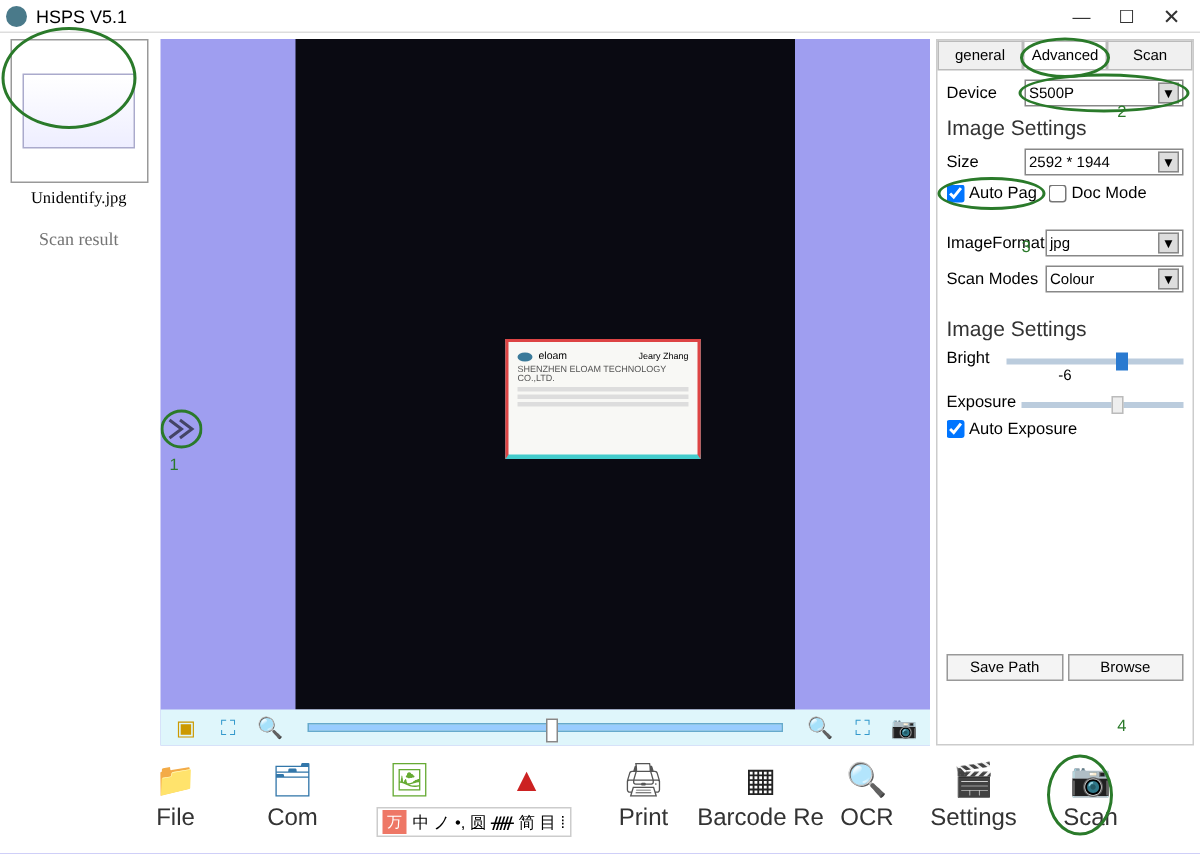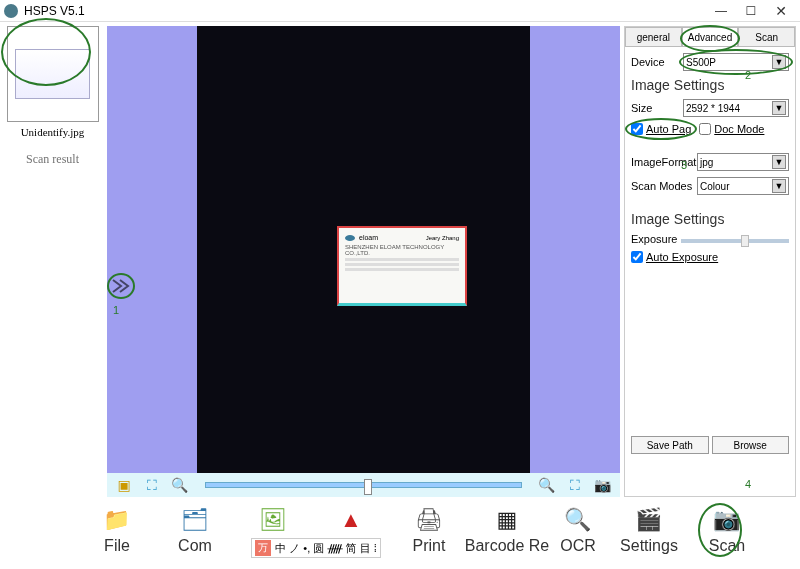--- a/index.html
+++ b/index.html
@@ -42,21 +42,21 @@
   .tab.active { background:#fff; z-index:1; }
   .tab:not(.active){ background:#f0f0f0; }
   .tab-ellipse { position:absolute; left:-3px; top:-3px; right:-3px; bottom:-6px; border:2px solid #2a7a2a; border-radius:50%; pointer-events:none; }
   .panel { padding: 6px 6px; display:flex; flex-direction:column; gap:6px; flex:1; }
   .row { display:flex; align-items:center; gap:4px; }
   .row .lbl { width:48px; }
   .row select, .row .sel { flex:1; height:18px; font-size:10px; border:1px solid #888; background:#fff; padding:0 2px; }
   .sel { display:flex; align-items:center; justify-content:space-between; }
   .sel .arrow { width:14px; height:14px; background:#ddd; border:1px solid #888; display:flex; align-items:center; justify-content:center; font-size:9px; }
   .subhdr { font-size:14px; color:#333; }
-  .cb { display:flex; align-items:flex-start; gap:3px;text-decoration:underline; }
+  .cb { display:flex; align-items:flex-start; gap:3px; }
   .cb input { width:12px; height:12px; }
   .ann-num { position:absolute; color:#2a7a2a; font-size:11px; }
   .slider { width:100%; height:4px; background:#bcd; position:relative; margin:4px 0 0 0; }
   .slider .knob { position:absolute; top:-4px; width:8px; height:12px; background:#2a7ad0; }
   .slider2 .knob { background:#eee; border:1px solid #bbb; }
   .btnrow { display:flex; gap:3px; margin-top:auto; }
   .btn { flex:1; height:18px; border:1px solid #999; background:#f4f4f4; font-size:10px; display:flex; align-items:center; justify-content:center; }
   .pathbox { height:18px; border:1px solid #999; background:#fff; font-size:9px; padding:2px; white-space:nowrap; overflow:hidden; }
   
   
@@ -180,20 +180,29 @@
         <span class="lbl" style="width:62px">Scan Modes</span>
         <div class="sel">
             <span>Colour</span>
             <span class="arrow">▼</span>
           </div>
       </div>
       <div style="height:4px"></div>
       <div class="subhdr">Image Settings</div>
       <div>
         <div class="row">
+            <span class="lbl">Bright</span>
+          <div class="slider">
+              <div class="knob" style="left:62%"></div>
+            </div>
+        </div>
+        <div style="text-align:center;font-size:10px">-6</div>
+      </div>
+      <div>
+        <div class="row">
             <span class="lbl">Exposure</span>
           <div class="slider slider2">
               <div class="knob" style="left:55%"></div>
             </div>
         </div>
       </div>
       <label class="cb">
         <input type="checkbox" checked="" style="">
           <span>Auto Exposure</span>
       </label>

